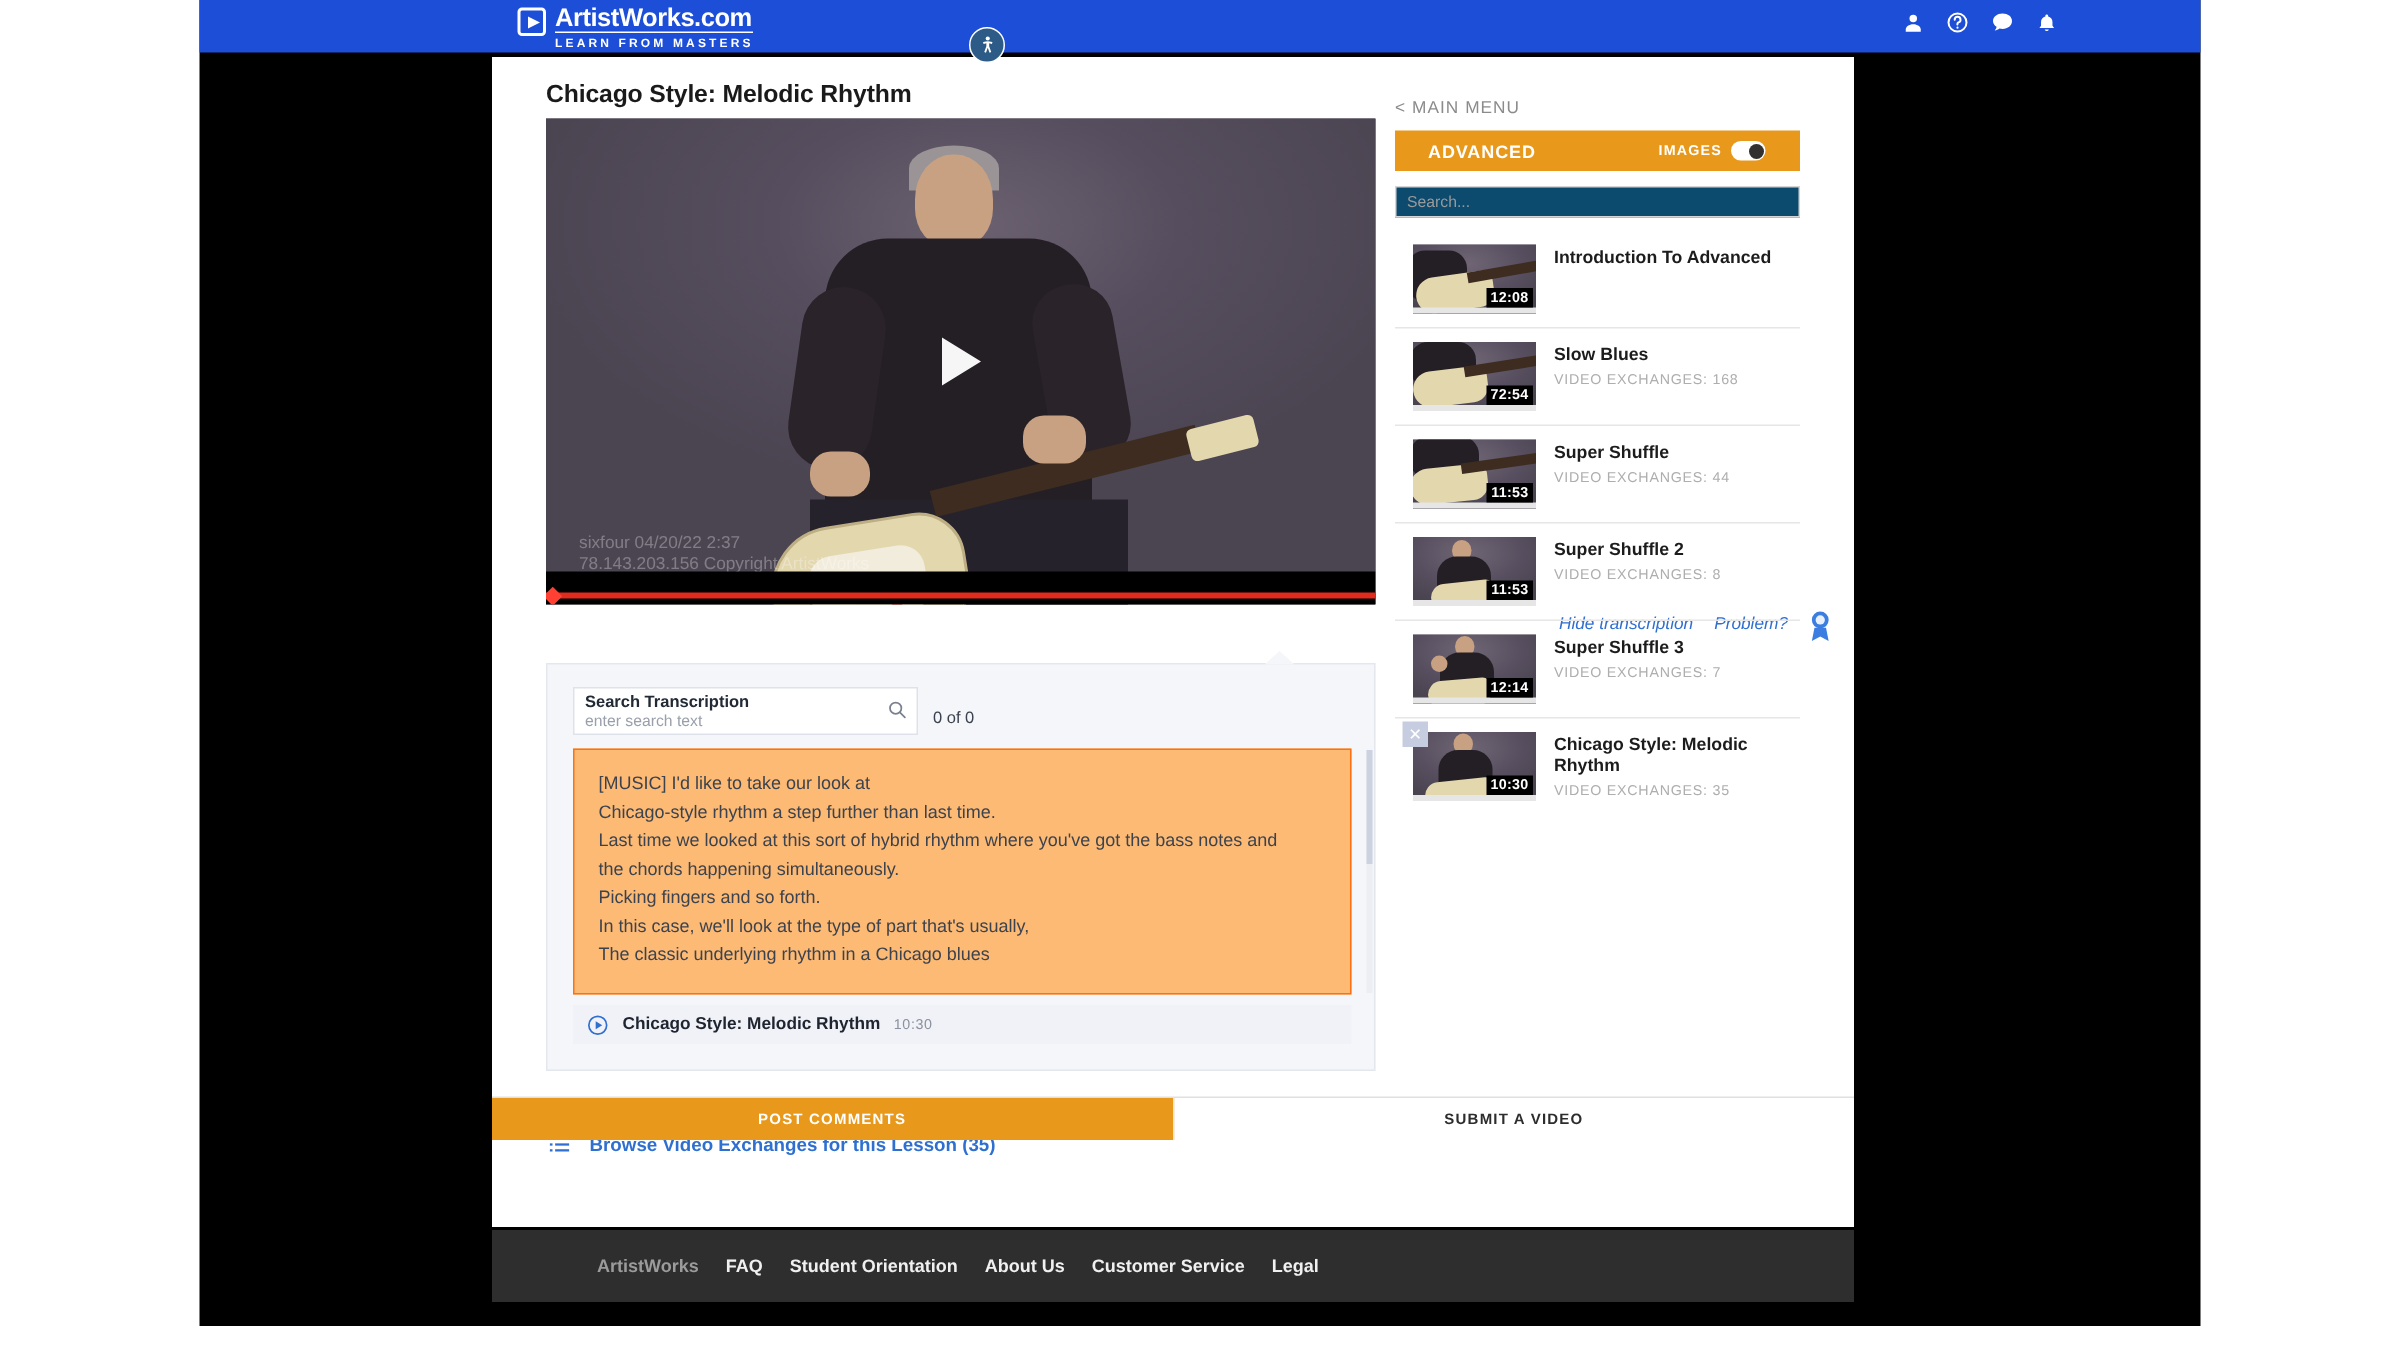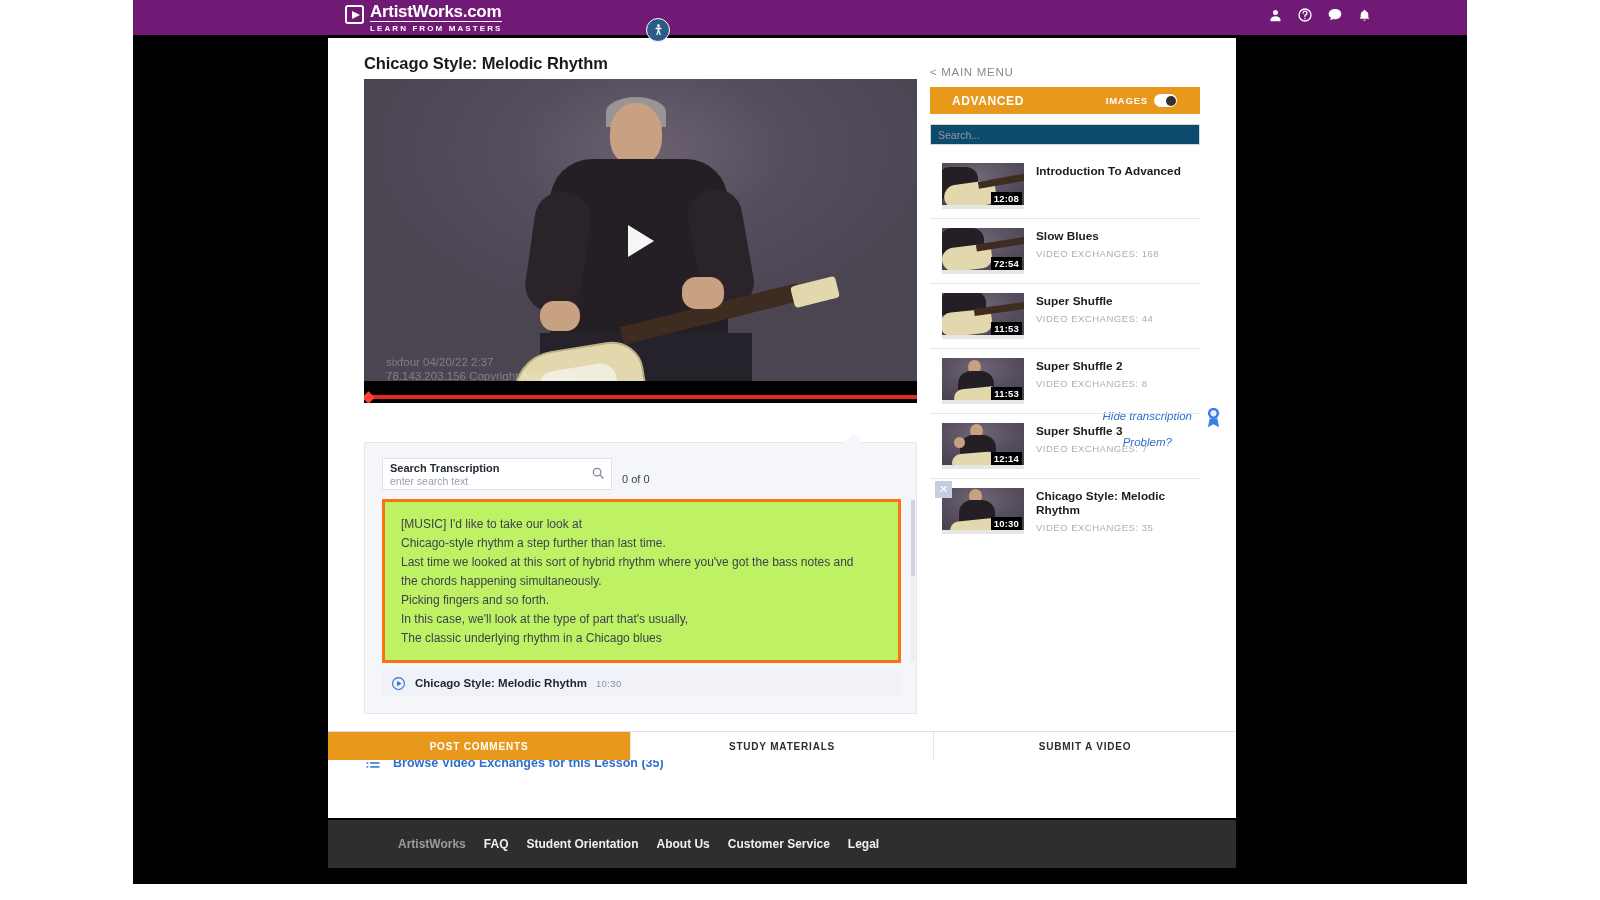--- a/index.html
+++ b/index.html
@@ -19,21 +19,21 @@
     position: absolute;
     left: 133px; top: 0;
     width: 1334px; height: 884px;
     background: #000000;
   }
   
   .topbar {
     position: absolute;
     left: 133px; top: 0;
     width: 1334px; height: 35px;
-    background: #701a75;
+    background: #1d4ed8;
   }
   .logo {
     position: absolute;
     left: 212px; top: 4px;
     display: flex; align-items: flex-start; gap: 6px;
   }
   .logo-mark {
     width: 19px; height: 19px;
     border: 2px solid #ffffff;
     border-radius: 3px;
@@ -227,21 +227,21 @@
     left: 0; bottom: 1px;
     width: 9px; height: 9px;
     background: #ff4033;
     transform: rotate(45deg);
   }
 
   
   .video-links {
     position: absolute;
     right: 44px; top: 372px;
-    display: flex; align-items: center; gap: 14px; flex-direction: column;
+    display: flex; align-items: center; gap: 14px;
   }
   .video-links a {
     color: #2f6fd0;
     font-size: 11.5px;
     font-style: italic;
     text-decoration: none;
     cursor: pointer;
   }
   .award-badge {
     position: absolute;
@@ -304,22 +304,22 @@
   }
   .ts-count {
     font-size: 11px;
     color: #3b424e;
     padding-bottom: 5px;
   }
   .trans-body {
     position: absolute;
     left: 17px; top: 56px;
     width: 519px; height: 164px;
-    background: #bef264;
-    border: 3px solid #f97316;
+    background: #fdba74;
+    border: 1px solid #f97316;
     padding: 13px 16px;
     overflow: hidden;
   }
   .trans-line {
     font-size: 12px;
     color: #3d434e;
     line-height: 19px;
     white-space: nowrap;
   }
   .trans-scroll {
@@ -651,21 +651,20 @@
         <rect x="1" y="10.7" width="3" height="2.6"></rect>
           <rect x="7" y="10.7" width="16" height="2.6"></rect>
         <rect x="1" y="17.4" width="3" height="2.6"></rect>
           <rect x="7" y="17.4" width="16" height="2.6"></rect>
       </svg>
       <a>Browse Video Exchanges for this Lesson (35)</a>
     </div>
 
     <div class="tabs">
       <div class="tab active">POST COMMENTS</div>
-      <div class="tab">STUDY MATERIALS</div>
       <div class="tab">SUBMIT A VIDEO</div>
     </div>
   </div>
 
   <div class="sidebar">
     <div class="main-menu-link">&lt; MAIN MENU</div>
 
     <div class="level-bar">
       <span class="level-name">ADVANCED</span>
       <span class="images-toggle">

